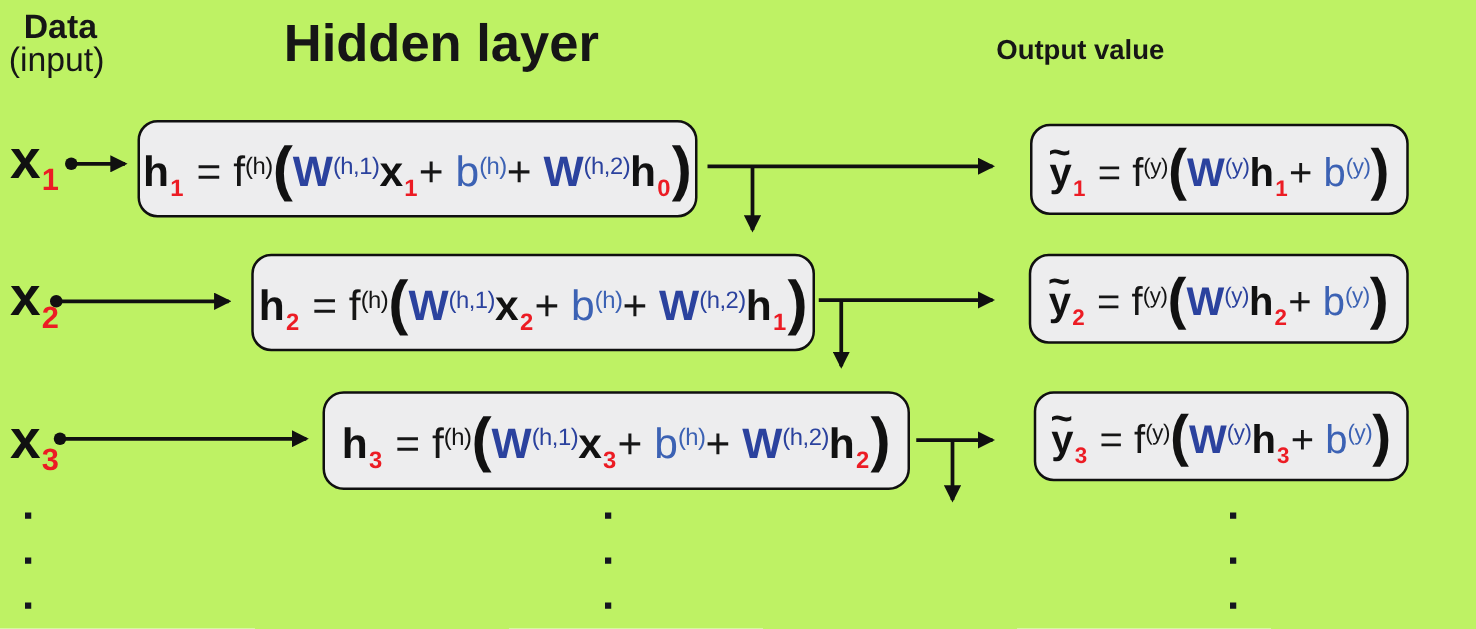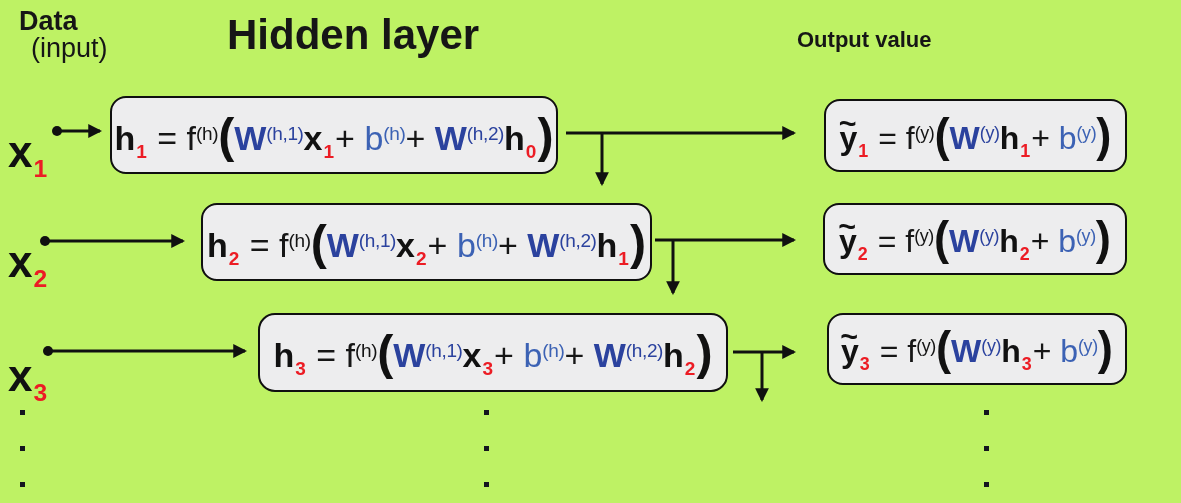--- a/index.html
+++ b/index.html
@@ -4,25 +4,25 @@
 <style>
   html,body{margin:0;padding:0;background:#ffffff;}
   .canvas{
     position:relative;width:1181px;height:503px;background:#bef264;
     font-family:"Liberation Sans",sans-serif;color:#141414;overflow:hidden;
   }
   svg.flow{position:absolute;left:0;top:0;pointer-events:none;}
 
   .hdr{position:absolute;font-weight:bold;color:#161616;white-space:nowrap;line-height:1.05;}
   .hdr-data1{left:19px;top:7px;font-size:27px;}
-  .hdr-data2{left:7px;top:34px;font-size:27px;font-weight:normal;margin-left:24px;}
+  .hdr-data2{left:7px;top:34px;font-size:27px;font-weight:normal;}
   .hdr-hidden{left:227px;top:13px;font-size:42px;}
   .hdr-output{left:797px;top:28px;font-size:22px;}
 
-  .xlab{position:absolute;font-size:44px;font-weight:bold;line-height:1;white-space:nowrap;color:#111;margin-top:24px;}
+  .xlab{position:absolute;font-size:44px;font-weight:bold;line-height:1;white-space:nowrap;color:#111;}
   .xlab1{left:8px;top:106px;}
   .xlab2{left:8px;top:216px;}
   .xlab3{left:8px;top:330px;}
 
   .eqbox{
     position:absolute;background:var(--box_fill,#ededee);
     border:2.5px solid var(--box_border,#101010);border-radius:16px;
     text-align:center;white-space:nowrap;overflow:hidden;
   }
   .hbox{font-size:34px;}

